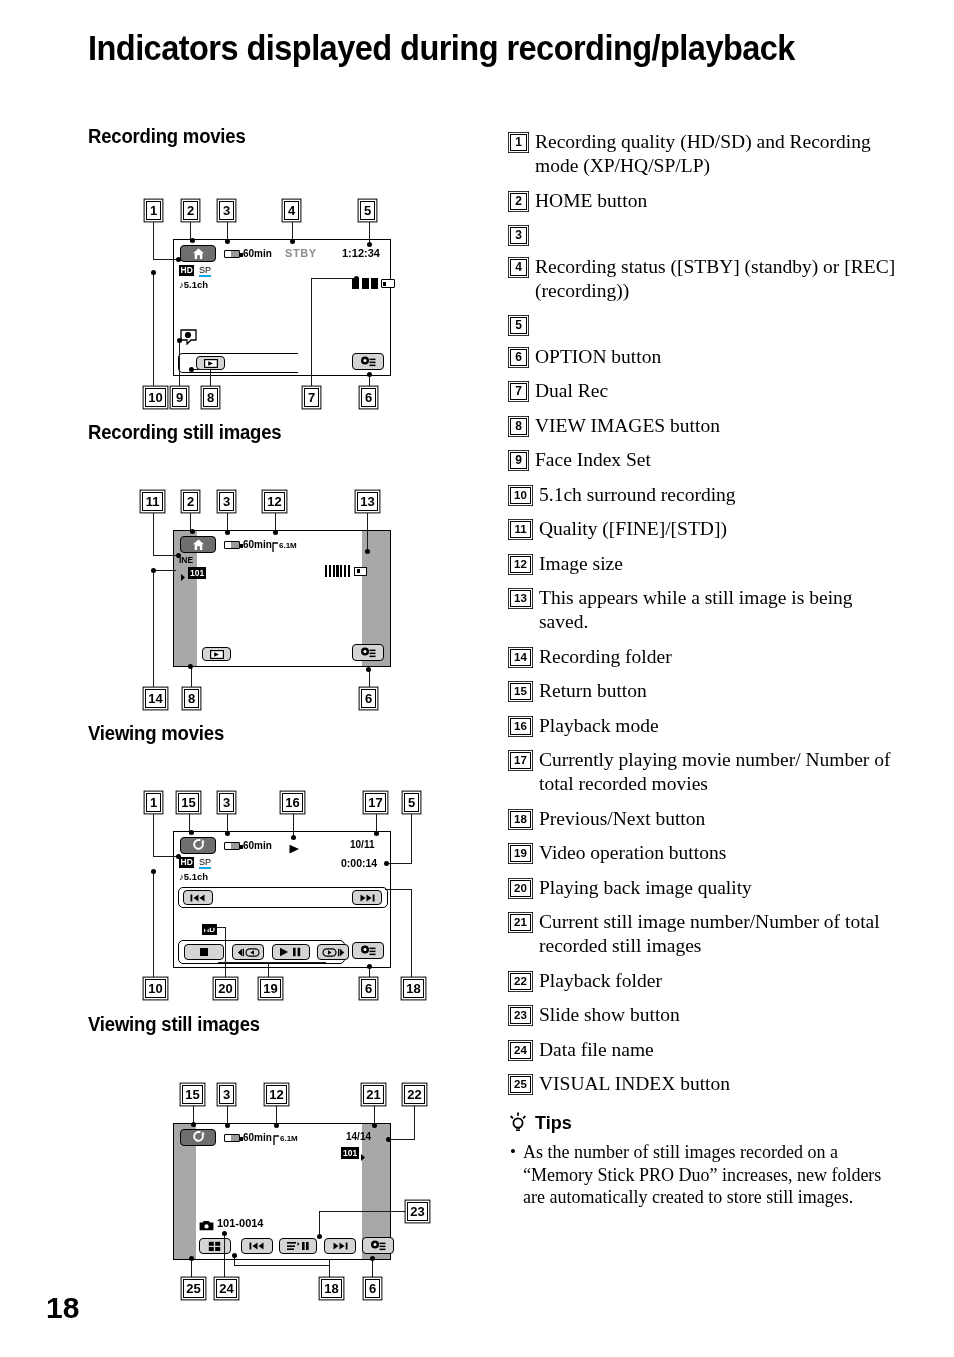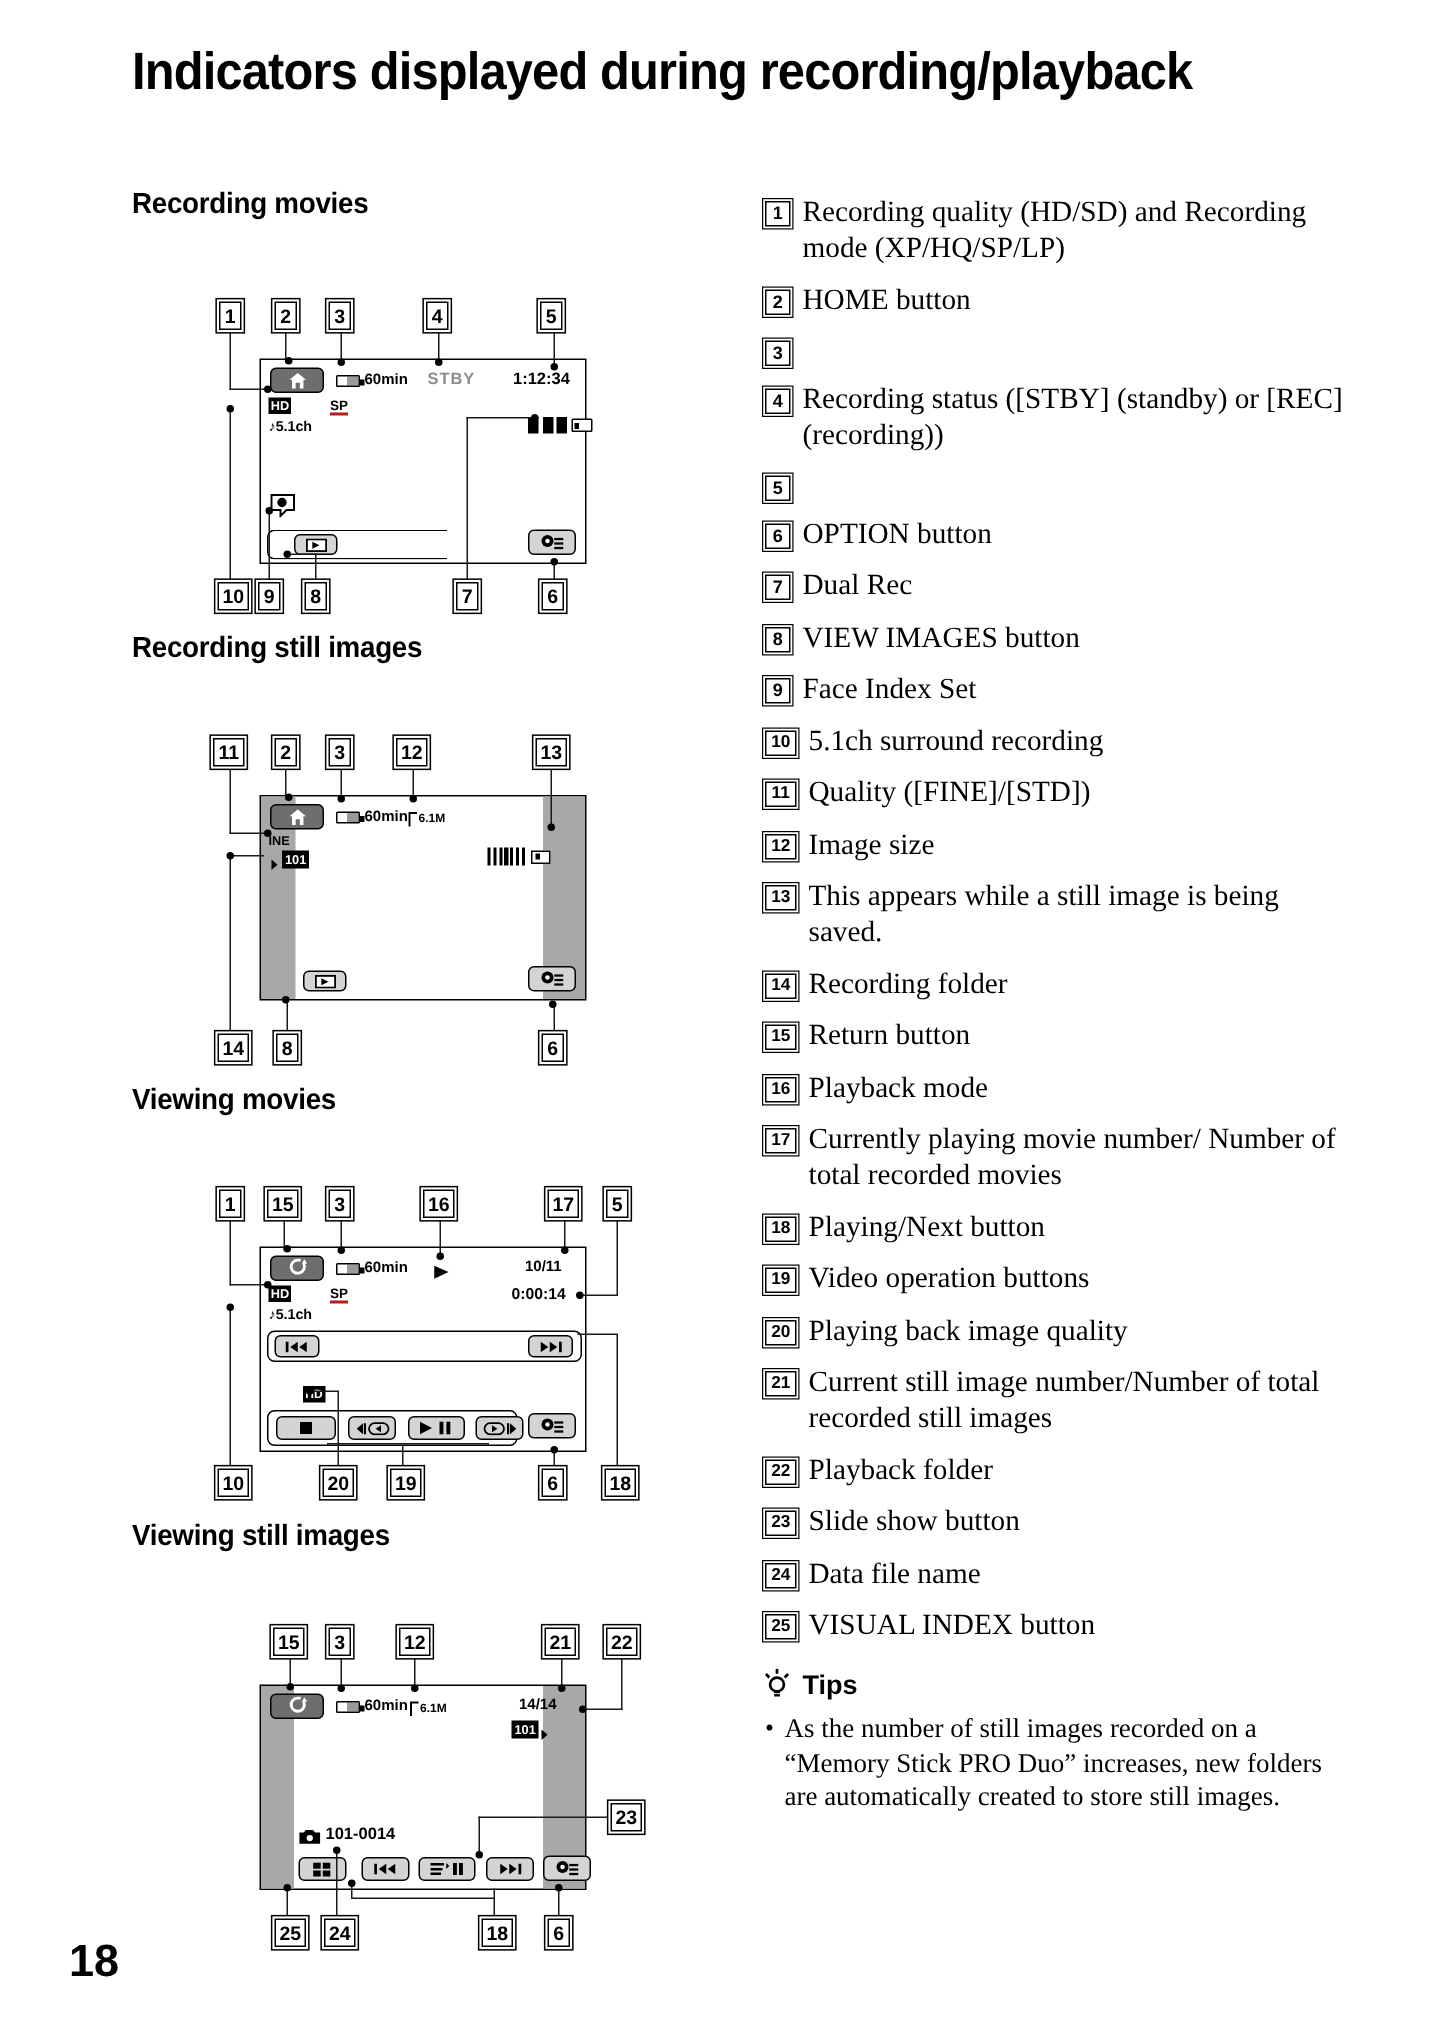--- a/index.html
+++ b/index.html
@@ -130,25 +130,24 @@
     font-family: "Liberation Sans", sans-serif;
     font-weight: bold; font-size: 8.5px;
     padding: 0 1.5px;
     line-height: 11px; height: 11px;
     z-index: 4;
   }
   .badge-sp {
     position: absolute;
     color: #000;
     font-family: "Liberation Sans", sans-serif;
-    font-weight: bold; font-size: 9px;
+    font-weight: normal; font-size: 9px;
     line-height: 11px; height: 12px;
-    border-bottom: 2px solid #b91c1c;
+    border-bottom: 2px solid #0ea5e9;
     z-index: 4;
-    margin-left: 21px;
   }
   .badge-101 {
     position: absolute;
     background: #000; color: #fff;
     font-family: "Liberation Sans", sans-serif;
     font-weight: bold; font-size: 8.5px;
     padding: 0 2px; line-height: 12px; height: 12px;
     z-index: 4;
   }
 
@@ -759,21 +758,21 @@
   <div class="item">
     <div class="numbox w2">16</div>
     <div class="itext">Playback mode</div>
   </div>
   <div class="item">
     <div class="numbox w2">17</div>
     <div class="itext">Currently playing movie number/ Number of total recorded movies</div>
   </div>
   <div class="item">
     <div class="numbox w2">18</div>
-    <div class="itext">Playing/Next button</div>
+    <div class="itext">Previous/Next button</div>
   </div>
   <div class="item">
     <div class="numbox w2">19</div>
     <div class="itext">Video operation buttons</div>
   </div>
   <div class="item">
     <div class="numbox w2">20</div>
     <div class="itext">Playing back image quality</div>
   </div>
   <div class="item">

